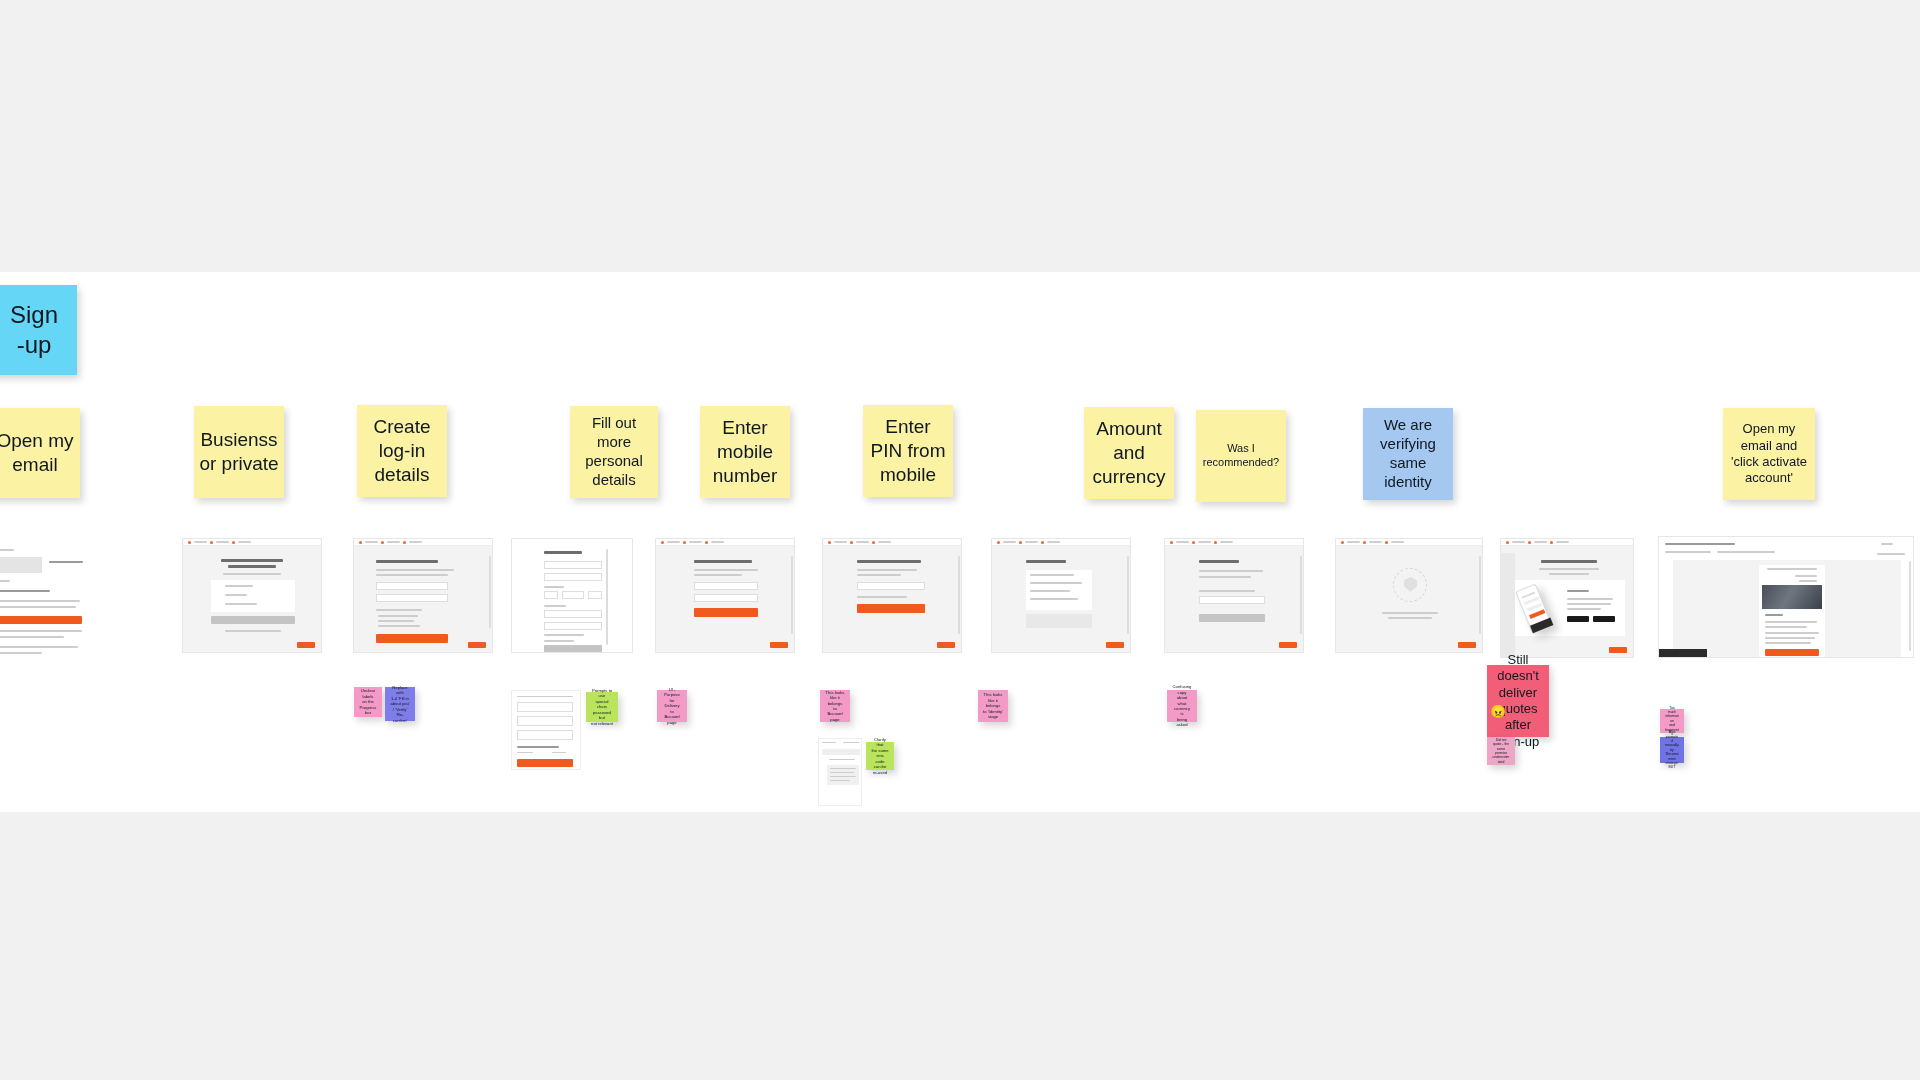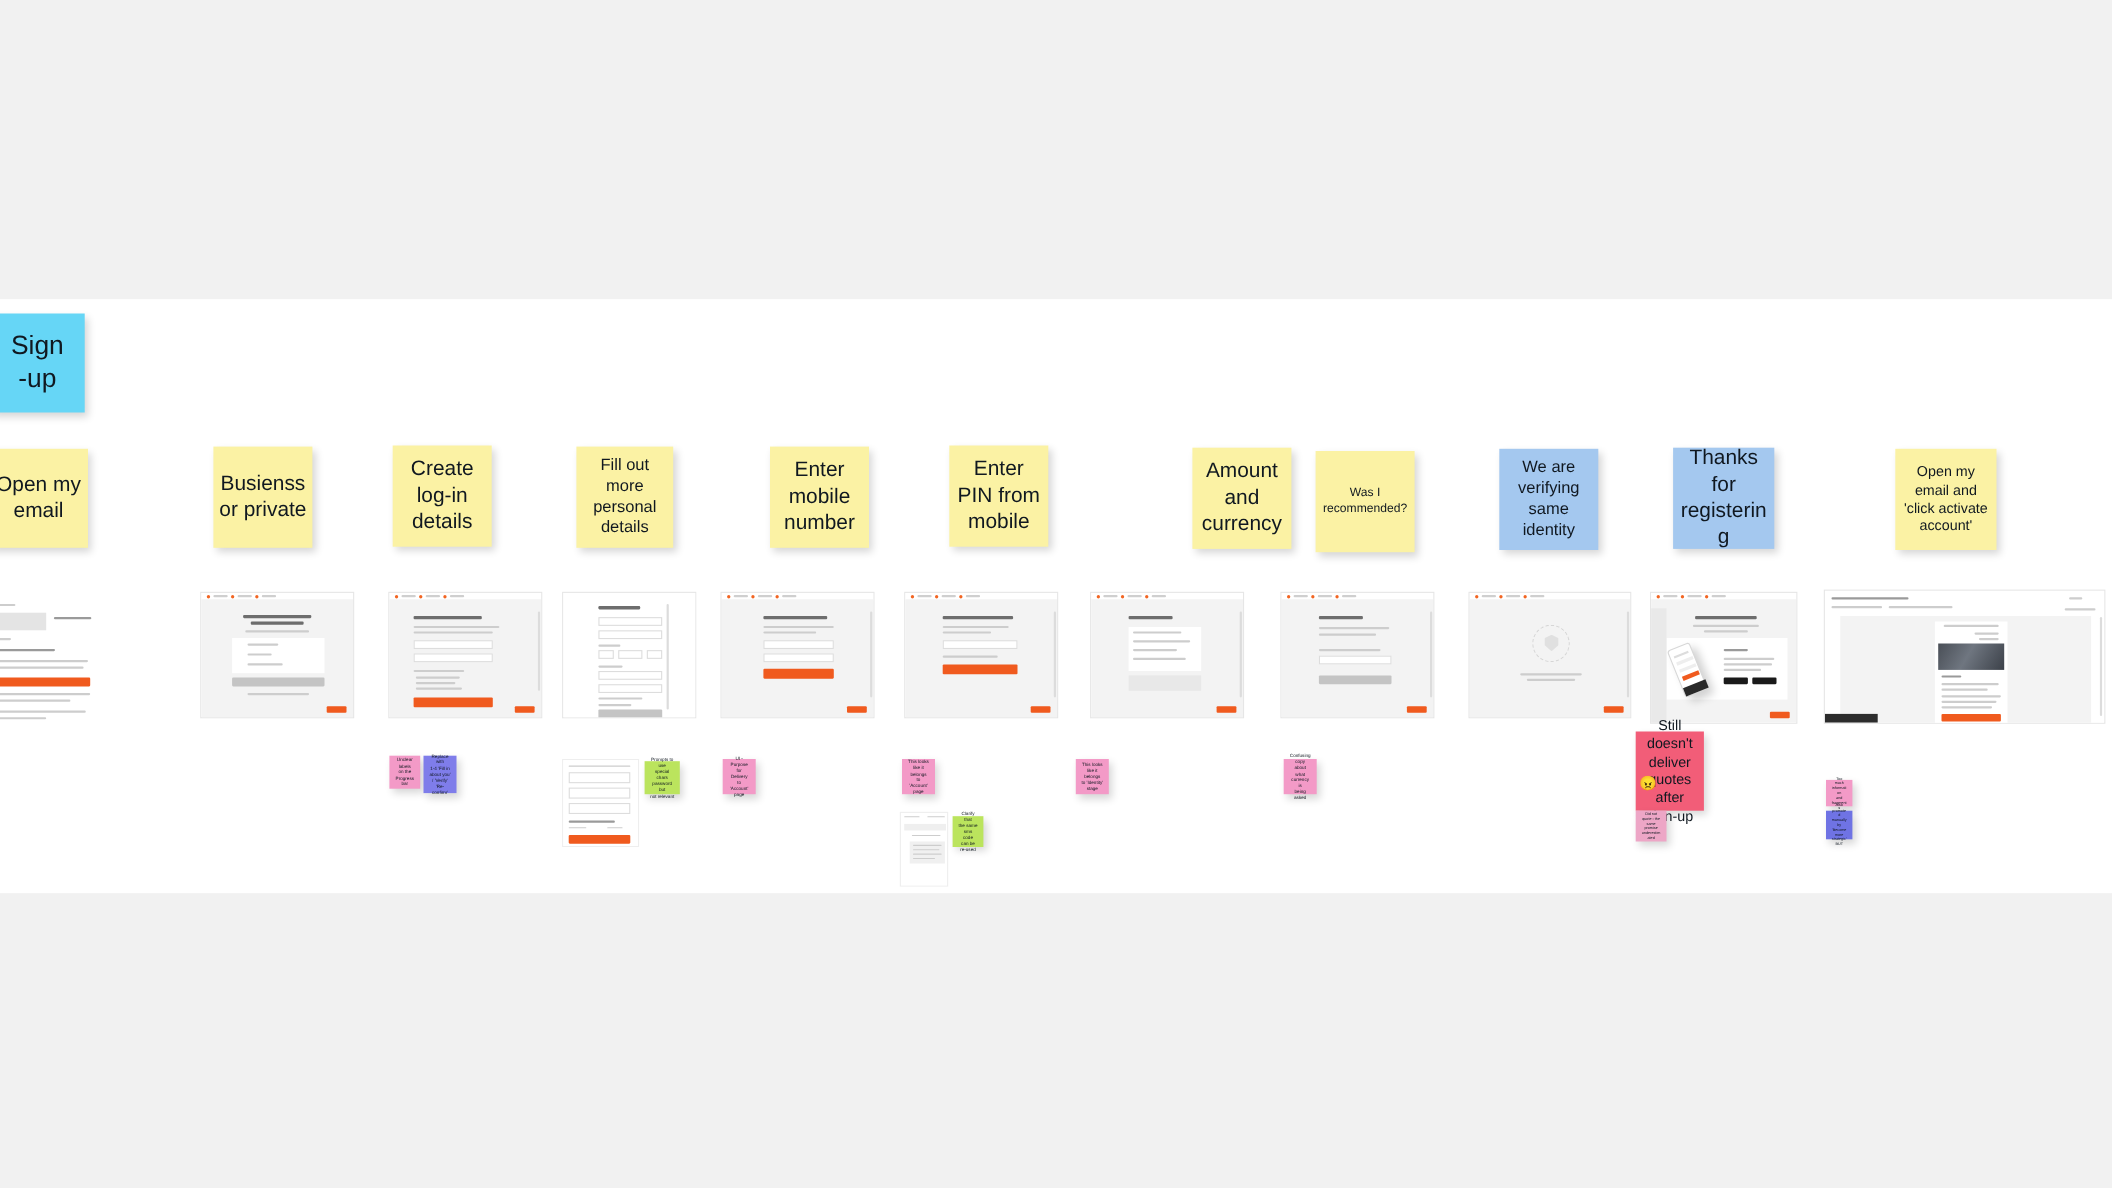--- a/index.html
+++ b/index.html
@@ -115,21 +115,21 @@
   <div class="sticky yellow big" style="left:-10px; top:408px; width:90px; height:90px; white-space:pre-line;">Open my
 email</div>
 
   <div class="sticky yellow big" style="left:194px; top:406px; width:90px; height:92px; white-space:pre-line;">Busienss
 or private</div>
 
   <div class="sticky yellow big" style="left:357px; top:405px; width:90px; height:92px; white-space:pre-line;">Create
 log-in
 details</div>
 
-  <div class="sticky yellow med" style="left:524px; top:406px; width:88px; height:92px; white-space:pre-line;">Fill out
+  <div class="sticky yellow med" style="left:570px; top:406px; width:88px; height:92px; white-space:pre-line;">Fill out
 more
 personal
 details</div>
 
   <div class="sticky yellow big" style="left:700px; top:406px; width:90px; height:92px; white-space:pre-line;">Enter
 mobile
 number</div>
 
   <div class="sticky yellow big" style="left:863px; top:405px; width:90px; height:92px; white-space:pre-line;">Enter
 PIN from
@@ -140,22 +140,20 @@
 currency</div>
 
   <div class="sticky yellow small" style="left:1196px; top:410px; width:90px; height:92px; white-space:pre-line;">Was I
 recommended?</div>
 
   <div class="sticky blue med" style="left:1363px; top:408px; width:90px; height:92px; white-space:pre-line;">We are
 verifying
 same
 identity</div>
 
-  <div class="sticky blue big" style="left:1521px; top:407px; width:92px; height:92px; white-space:pre-line;">Thanks for
-registering</div>
 
   <div class="sticky yellow med" style="left:1723px; top:408px; width:92px; height:92px; white-space:pre-line; font-size:13px;">Open my
 email and
 'click activate
 account'</div>
 
   <div class="shot plain" style="left:-8px; top:542px; width:100px; height:112px; background:#ffffff;">
     <div class="line" style="left:4px; top:7px; width:18px; height:1.5px;"></div>
     <div class="card" style="left:6px; top:15px; width:44px; height:16px; background:#e4e4e4;"></div>
     <div class="line dark" style="left:57px; top:19px; width:34px; height:2px;"></div>

